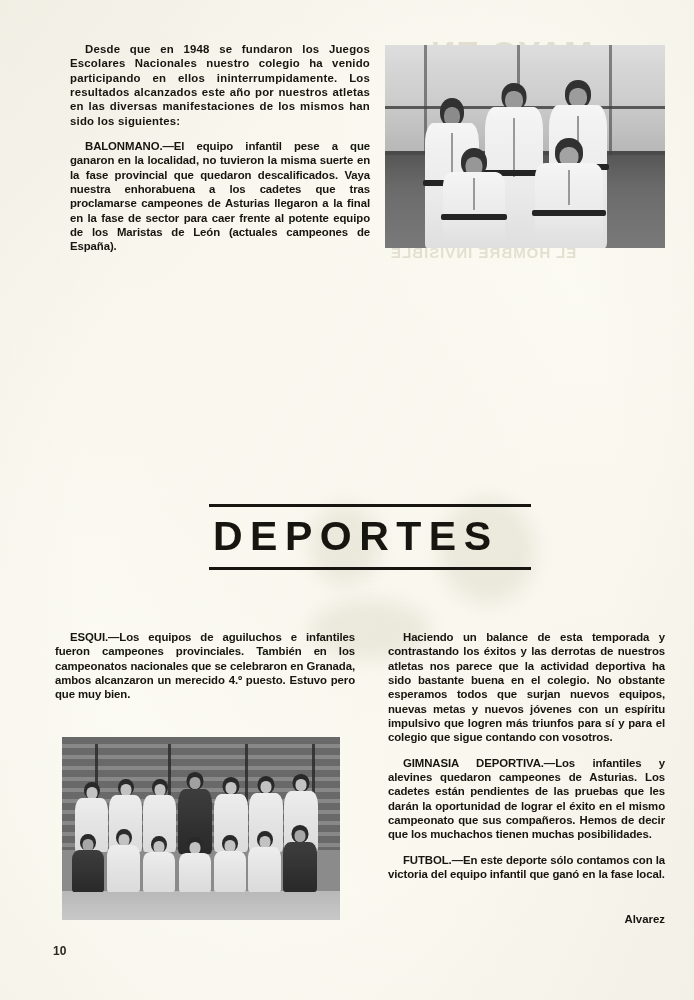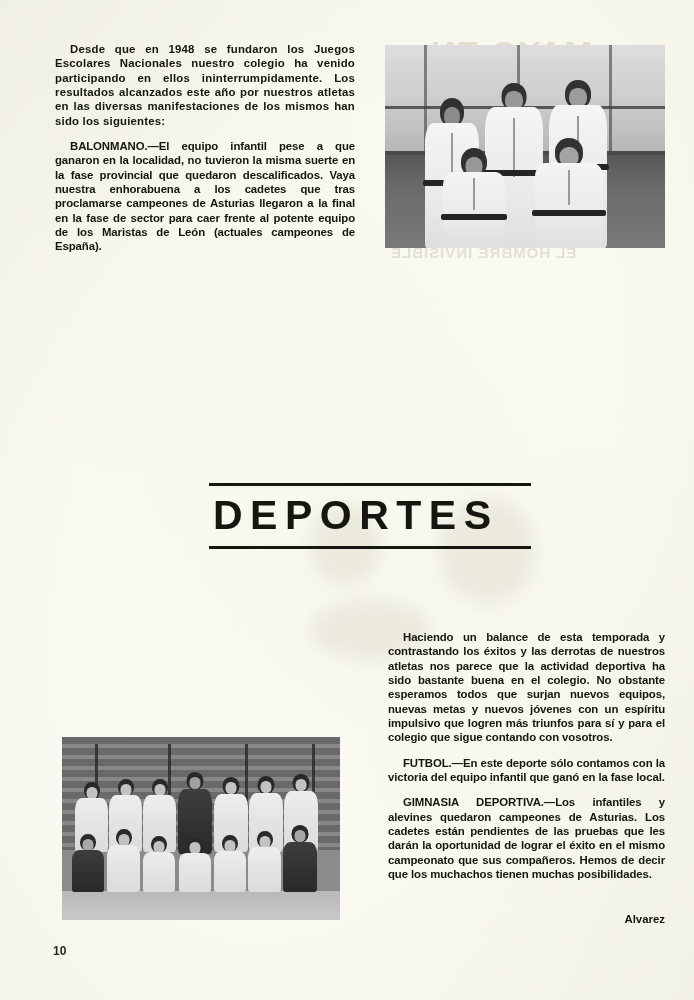--- a/index.html
+++ b/index.html
@@ -193,21 +193,21 @@
     left: 0; right: 0; bottom: 0;
     border-radius: 22% 22% 8% 8%;
   }
   .shirt-light .torso { background: linear-gradient(180deg,#e8e5d9,#d8d4c7); }
   .shirt-dark  .torso { background: linear-gradient(180deg,#45423a,#322f29); }
 
   
   #deportes-banner {
     position: absolute;
     left: 209px;
-    top: 483px;
+    top: 504px;
     width: 322px;
   }
   #deportes-banner .rule {
     height: 3px;
     background: #16150f;
   }
   #deportes-title {
     font-size: 41px;
     font-weight: bold;
     letter-spacing: 7.5px;
@@ -240,21 +240,21 @@
 <div id="page">
 
   <div id="paper-grain"></div>
 
   <div class="bleed" style="left:430px; top:34px; font-size:34px;">MAYO EN</div>
   <div class="bleed" style="left:390px; top:244px; font-size:15px;">EL HOMBRE INVISIBLE</div>
   <div class="bleed-blob" style="left:310px; top:505px; width:70px; height:80px;"></div>
   <div class="bleed-blob" style="left:440px; top:498px; width:95px; height:105px;"></div>
   <div class="bleed-blob" style="left:310px; top:600px; width:120px; height:60px;"></div>
 
-  <div class="col" id="col-top-left" style="left:55px; top:42px; width:300px;">
+  <div class="col" id="col-top-left" style="left:70px; top:42px; width:300px;">
     <p class="lead">Desde que en 1948 se fundaron los Juegos Escolares Nacionales nuestro colegio ha venido participando en ellos ininterrumpidamente. Los resultados alcanzados este año por nuestros atletas en las diversas manifestaciones de los mismos han sido los siguientes:</p>
     <p class="gap">BALONMANO.—El equipo infantil pese a que ganaron en la localidad, no tuvieron la misma suerte en la fase provincial que quedaron descalificados. Vaya nuestra enhorabuena a los cadetes que tras proclamarse campeones de Asturias llegaron a la final en la fase de sector para caer frente al potente equipo de los Maristas de León (actuales campeones de España).</p>
   </div>
 
   <div class="photo" id="photo-judo" style="left:385px; top:45px; width:280px; height:203px;">
     <div class="wall"></div>
     <div class="rail" style="top:30%;"></div>
     <div class="rail" style="top:52%; height:5px; background:#2f2c25;"></div>
     <div class="vbar" style="left:14%;"></div>
     <div class="vbar" style="left:47%;"></div>
@@ -306,20 +306,23 @@
 
   <div class="col" id="col-top-right" style="left:388px; top:274px; width:277px;">
   </div>
 
   <div id="deportes-banner">
     <div class="rule"></div>
     <div id="deportes-title">DEPORTES</div>
     <div class="rule"></div>
   </div>
 
+  <div class="col" id="col-bottom-left" style="left:55px; top:630px; width:300px;">
+    <p>ESQUI.—Los equipos de aguiluchos e infantiles fueron campeones provinciales. También en los campeonatos nacionales que se celebraron en Granada, ambos alcanzaron un merecido 4.º puesto. Estuvo pero que muy bien.</p>
+  </div>
 
   <div class="photo" id="photo-futbol" style="left:62px; top:737px; width:278px; height:183px;">
     <div class="stands"></div>
     <div class="terrace-post" style="left:12%;"></div>
     <div class="terrace-post" style="left:38%;"></div>
     <div class="terrace-post" style="left:66%;"></div>
     <div class="terrace-post" style="left:90%;"></div>
     <div class="ground"></div>
 
     <div class="player shirt-light" style="left:13px; top:45px; width:33px; height:70px;">
@@ -390,20 +393,20 @@
     </div>
     <div class="player shirt-dark" style="left:221px; top:88px; width:34px; height:67px;">
       <div class="head" style="top:0; width:17px; height:18px;"></div>
       <div class="face" style="top:5px; width:11px; height:12px; background:#aaa496;"></div>
       <div class="torso" style="top:17px;"></div>
     </div>
   </div>
 
   <div class="col" id="col-bottom-right" style="left:388px; top:630px; width:277px;">
     <p>Haciendo un balance de esta temporada y contrastando los éxitos y las derrotas de nuestros atletas nos parece que la actividad deportiva ha sido bastante buena en el colegio. No obstante esperamos todos que surjan nuevos equipos, nuevas metas y nuevos jóvenes con un espíritu impulsivo que logren más triunfos para sí y para el colegio que sigue contando con vosotros.</p>
+    <p class="gap">GIMNASIA DEPORTIVA.—Los infantiles y alevines quedaron campeones de Asturias. Los cadetes están pendientes de las pruebas que les darán la oportunidad de lograr el éxito en el mismo campeonato que sus compañeros. Hemos de decir que los muchachos tienen muchas posibilidades.</p>
     <p class="gap">FUTBOL.—En este deporte sólo contamos con la victoria del equipo infantil que ganó en la fase local.</p>
-    <p class="gap">GIMNASIA DEPORTIVA.—Los infantiles y alevines quedaron campeones de Asturias. Los cadetes están pendientes de las pruebas que les darán la oportunidad de lograr el éxito en el mismo campeonato que sus compañeros. Hemos de decir que los muchachos tienen muchas posibilidades.</p>
   </div>
 
   <div id="signature">Alvarez</div>
   <div id="page-number">10</div>
 
 </div>
 
 </body></html>

